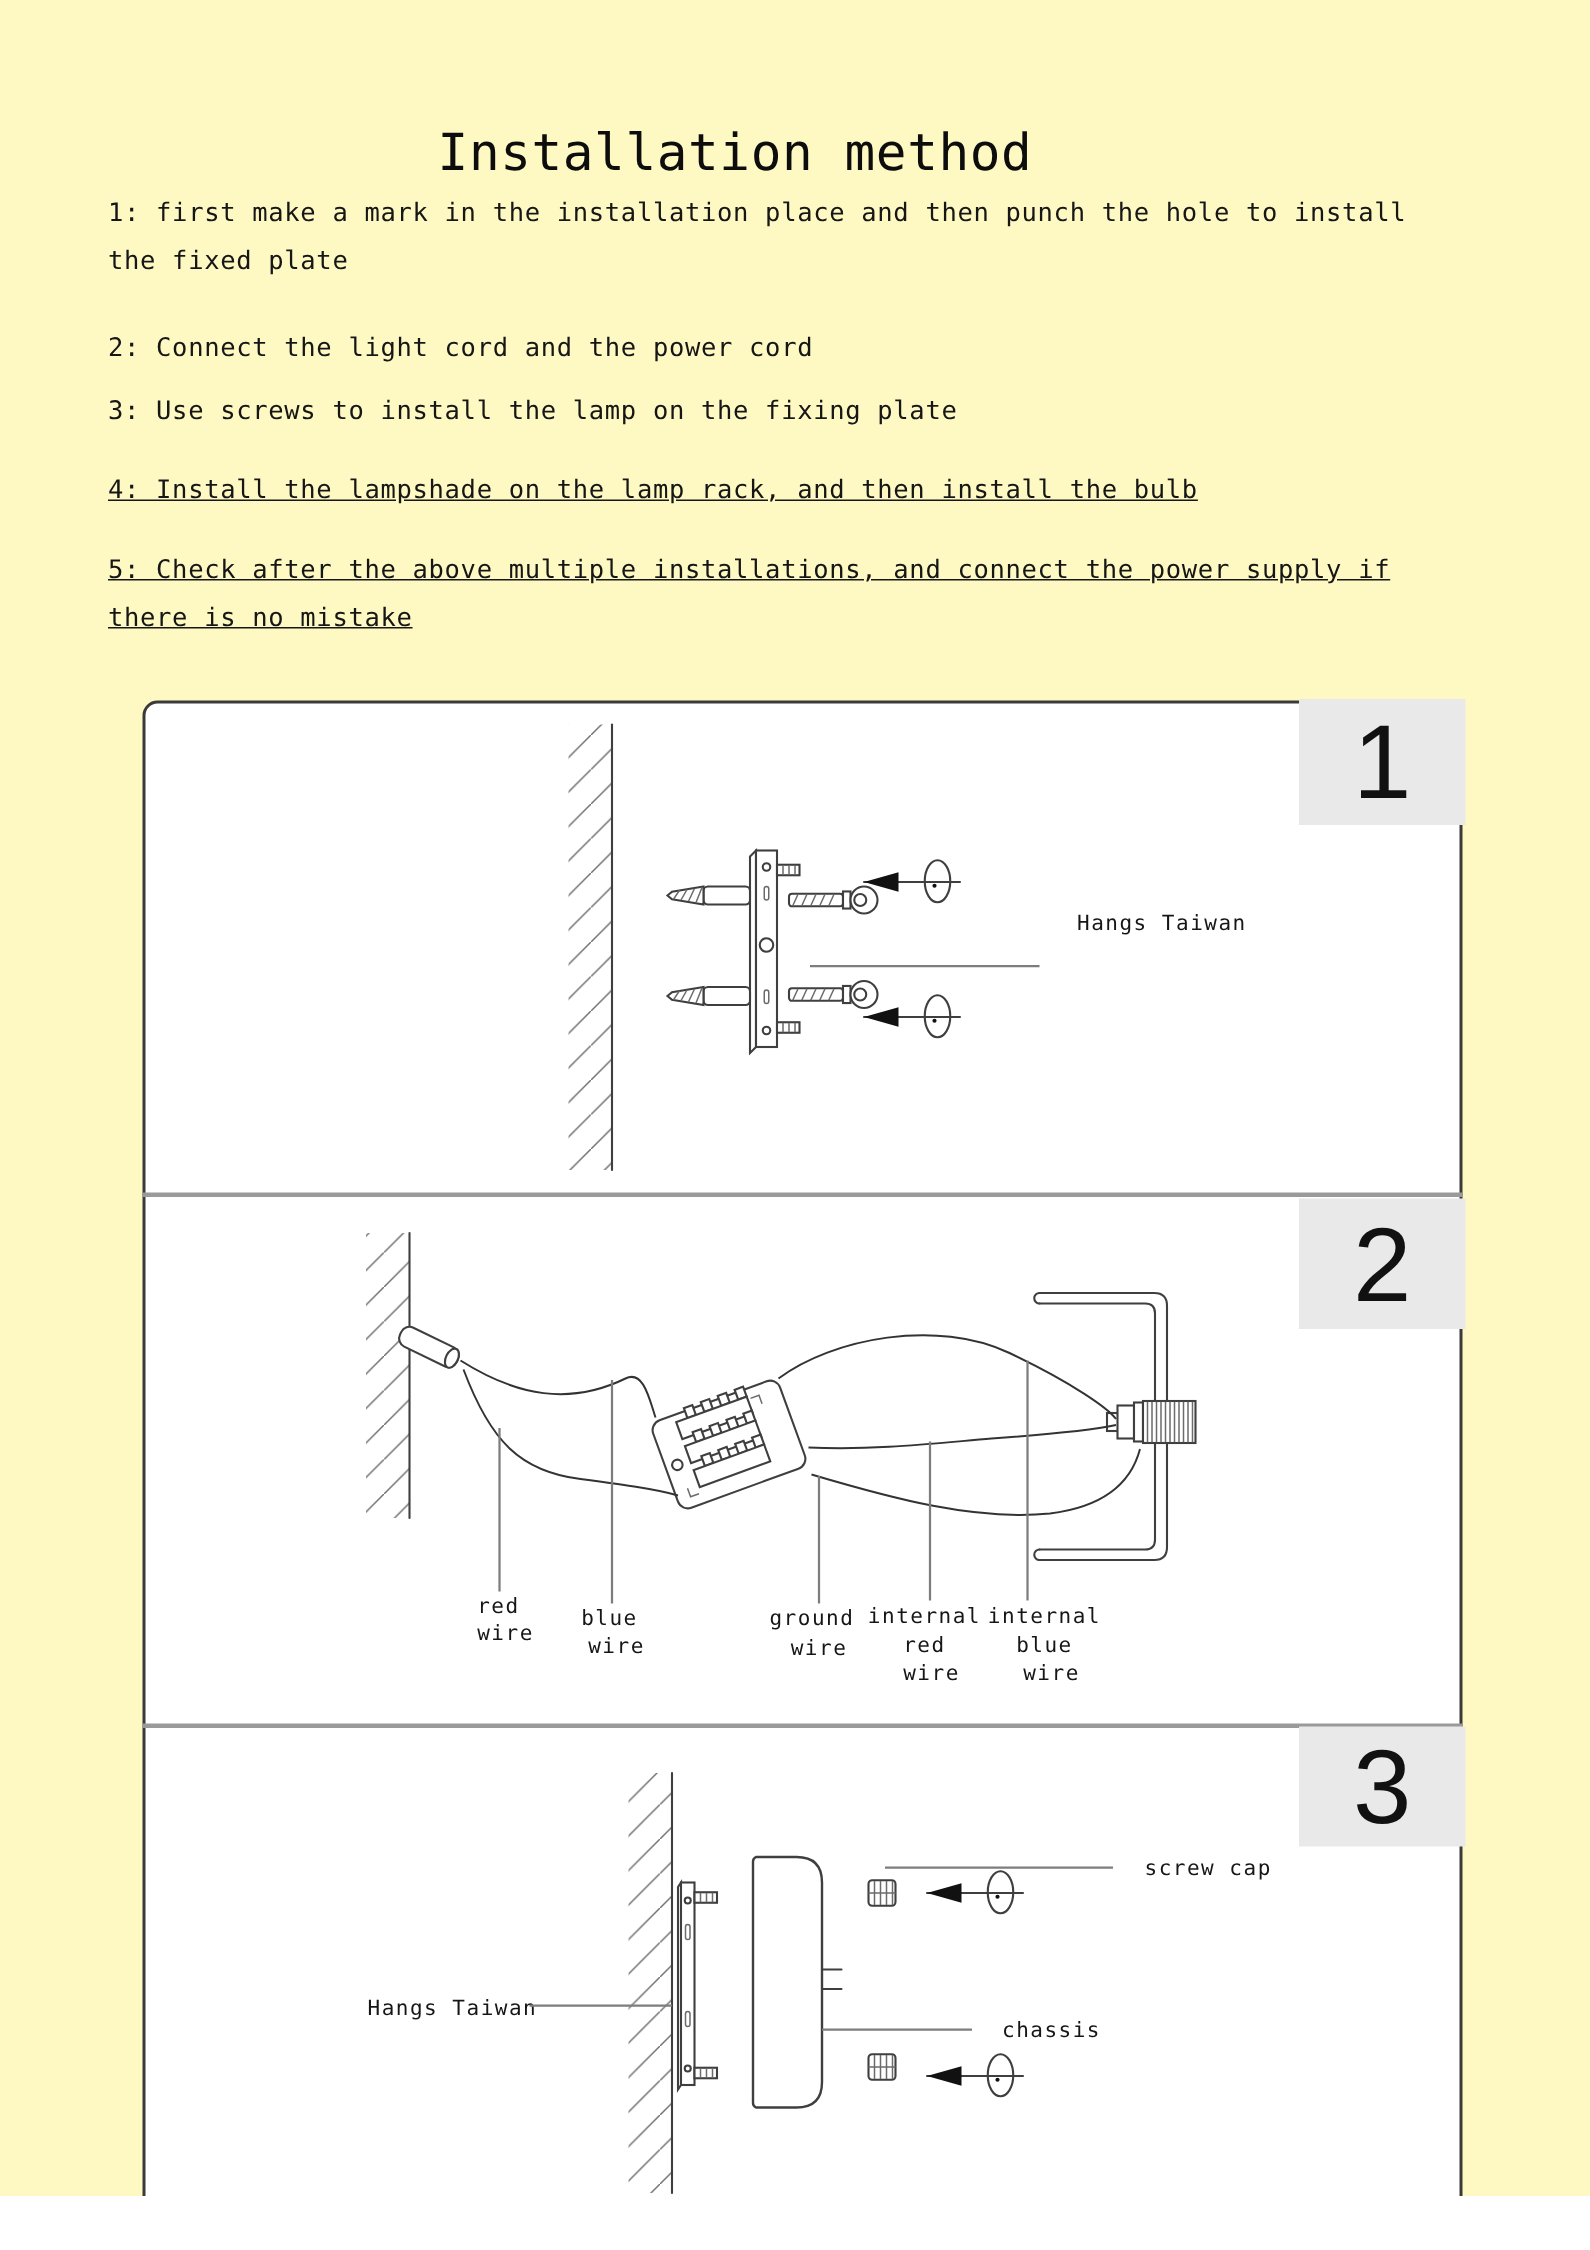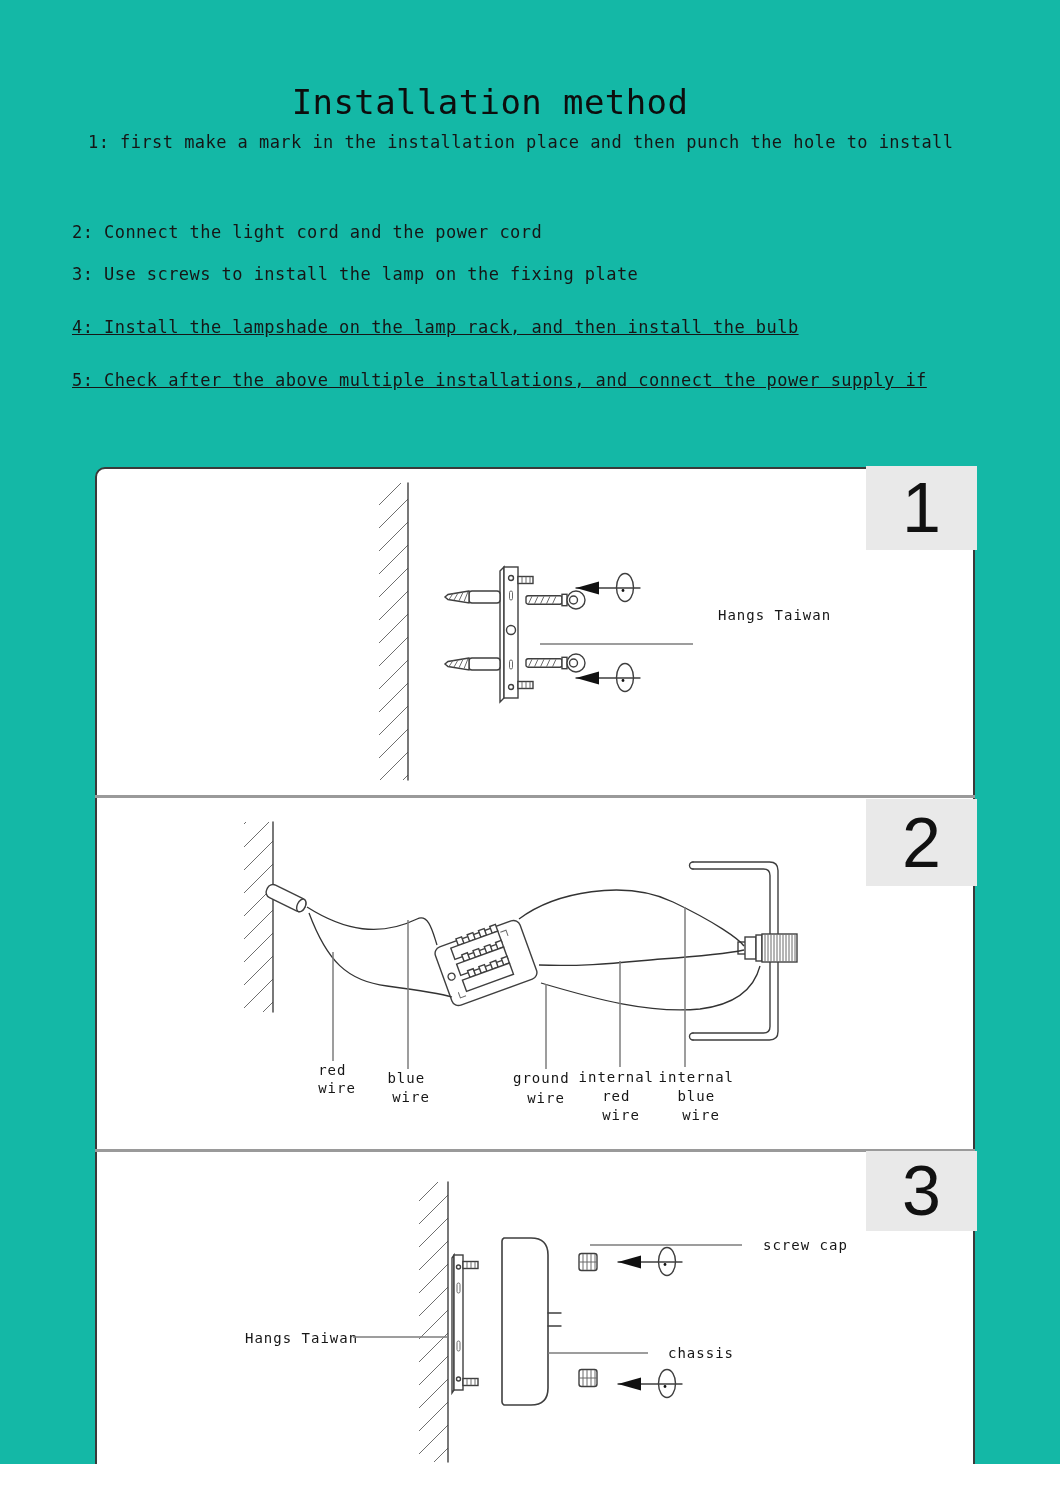--- a/index.html
+++ b/index.html
@@ -1,22 +1,22 @@
 <!DOCTYPE html>
 <html><head>
 <meta charset="utf-8">
 <style>
   html,body{margin:0;padding:0;background:#ffffff;}
-  #page{position:relative;width:1060px;height:1464px;background:#14b8a6;overflow:hidden;
+  #page{position:relative;width:1060px;height:1464px;background:#fef9c3;overflow:hidden;
         font-family:"DejaVu Sans Mono",monospace;color:#141414;}
   #title{position:absolute;top:56px;left:0;width:980px;text-align:center;
          font-size:34px;letter-spacing:0.4px;line-height:46px;font-weight:500;color:#0d0d0d;}
   .step{position:absolute;left:72px;width:900px;margin:0;font-size:17px;
         letter-spacing:0.45px;line-height:32px;color:#161616;white-space:nowrap;}
-  #step-1{top:126px;margin-left:16px;} #step-2{top:216px;} #step-3{top:258px;} #step-4{top:311px;text-decoration:underline;} #step-5{top:364px;text-decoration:underline;}
+  #step-1{top:126px;} #step-2{top:216px;} #step-3{top:258px;} #step-4{top:311px;text-decoration:underline;} #step-5{top:364px;text-decoration:underline;}
   #diagram-frame{position:absolute;left:95px;top:467px;width:880px;height:1010px;
         border:2px solid #3a3a3a;border-radius:10px;box-sizing:border-box;z-index:1;background:#fff;}
   .divider{position:absolute;left:95px;width:880px;height:3px;background:#9a9a9a;z-index:2;}
   #divider-1{top:795px;} #divider-2{top:1149px;}
   .badge{position:absolute;left:866px;width:111px;height:84px;background:#e9e9e9;z-index:3;
          display:flex;align-items:center;justify-content:center;}
   .badge span{font-family:"Liberation Sans",sans-serif;font-size:70px;line-height:84px;color:#111;}
   #badge-1{top:466px;} #badge-2{top:799px;height:87px;} #badge-3{top:1151px;height:80px;}
   #diagram-svg{position:absolute;left:95px;top:467px;z-index:4;}
   .ln{stroke:#3f3f3f;stroke-width:1.4;fill:none;stroke-linecap:round;}
@@ -30,32 +30,34 @@
 </head>
 <body>
 
 <div id="page">
 
   <h1 id="title">Installation method</h1>
 
   <div>
     <p class="step" id="step-1">
       <span style="display:block">1: first make a mark in the installation place and then punch the hole to install</span>
+      <span style="display:block">the fixed plate</span>
     </p>
     <p class="step" id="step-2">
       <span style="display:block">2: Connect the light cord and the power cord</span>
     </p>
     <p class="step" id="step-3">
       <span style="display:block">3: Use screws to install the lamp on the fixing plate</span>
     </p>
     <p class="step" id="step-4">
       <span style="display:block">4: Install the lampshade on the lamp rack, and then install the bulb</span>
     </p>
     <p class="step" id="step-5">
       <span style="display:block">5: Check after the above multiple installations, and connect the power supply if</span>
+      <span style="display:block">there is no mistake</span>
     </p>
   </div>
 
   <div id="diagram-frame"></div>
   <div class="divider" id="divider-1"></div>
   <div class="divider" id="divider-2"></div>
 
   <div class="badge" id="badge-1">
     <span>1</span>
   </div>

